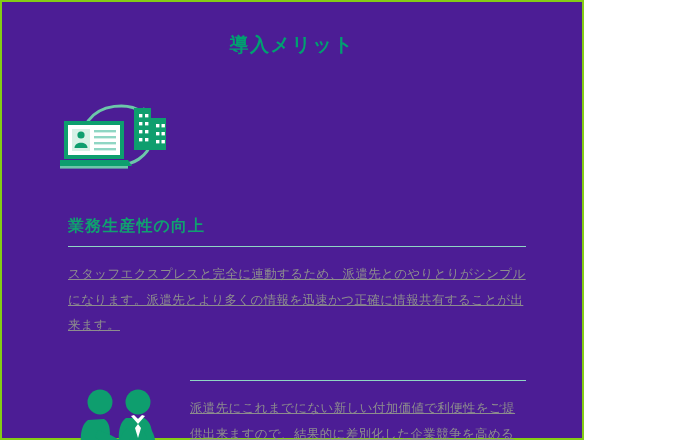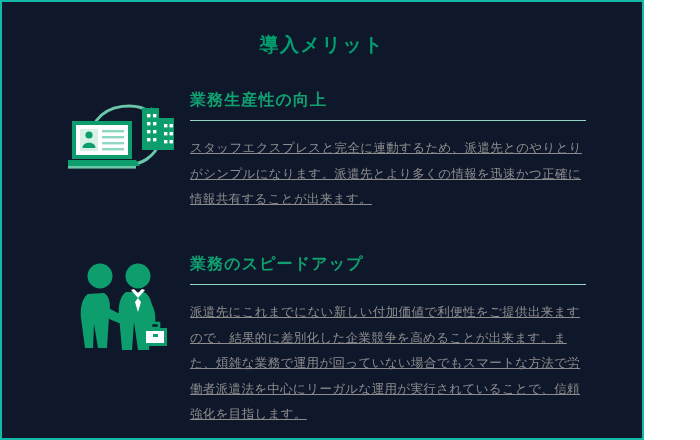--- a/index.html
+++ b/index.html
@@ -9,24 +9,24 @@
   body {
     width: 700px;
     height: 440px;
     background: #ffffff;
     font-family: "Liberation Sans", "DejaVu Sans", sans-serif;
     overflow: hidden;
   }
   .page {
     position: relative;
     box-sizing: border-box;
-    width: 644px;
+    width: 584px;
     height: 440px;
-    background: #0f172a;
-    border: 2px solid #14b8a6;
+    background: #4c1d95;
+    border: 2px solid #84cc16;
   }
   .page-title {
     text-align: center;
     color: #00a070;
     font-size: 19px;
     font-weight: bold;
     letter-spacing: 1.5px;
     margin: 0;
     padding-top: 30px;
     font-family: "DejaVu Sans", "Liberation Sans", sans-serif;
@@ -34,21 +34,21 @@
   .benefit-list {
     margin: 0;
     padding: 0;
     list-style: none;
   }
   .benefit-row {
     display: flex;
     align-items: flex-start;
     padding: 0 56px 0 58px;
   }
-  .benefit-row.row-first { margin-top: 32px; }
+  .benefit-row.row-first { margin-top: 32px; flex-direction: column; }
   .benefit-row.row-second { margin-top: 42px; }
   .icon-cell {
     flex: 0 0 122px;
     display: flex;
     align-items: flex-start;
     justify-content: center;
     padding-top: 4px;
   }
   .icon-cell.icon-people { padding-top: 2px; }
   .text-cell {
@@ -162,20 +162,19 @@
 
           <path d="M82 46 C87 52, 88 60, 87 68 L80 68 C80 60, 79 54, 76 50 Z" fill="#0e9e6e"></path>
 
           <rect x="75" y="72" width="24" height="18" fill="#0e9e6e"></rect>
           <rect x="78" y="75" width="18" height="12" fill="#ffffff"></rect>
           <rect x="83" y="67" width="8" height="5" fill="none" stroke="#0e9e6e" stroke-width="2.6"></rect>
           <rect x="85" y="78" width="5" height="3" fill="#0e9e6e"></rect>
         </svg>
       </div>
       <div class="text-cell">
-        <h2 class="benefit-heading">業務のスピードアップ</h2>
         <div class="benefit-divider"></div>
         <p class="benefit-body">派遣先にこれまでにない新しい付加価値で利便性をご提供出来ますので、結果的に差別化した企業競争を高めることが出来ます。また、煩雑な業務で運用が回っていない場合でもスマートな方法で労働者派遣法を中心にリーガルな運用が実行されていることで、信頼強化を目指します。</p>
       </div>
     </li>
 
   </ul>
 </div>
 
 </body></html>

